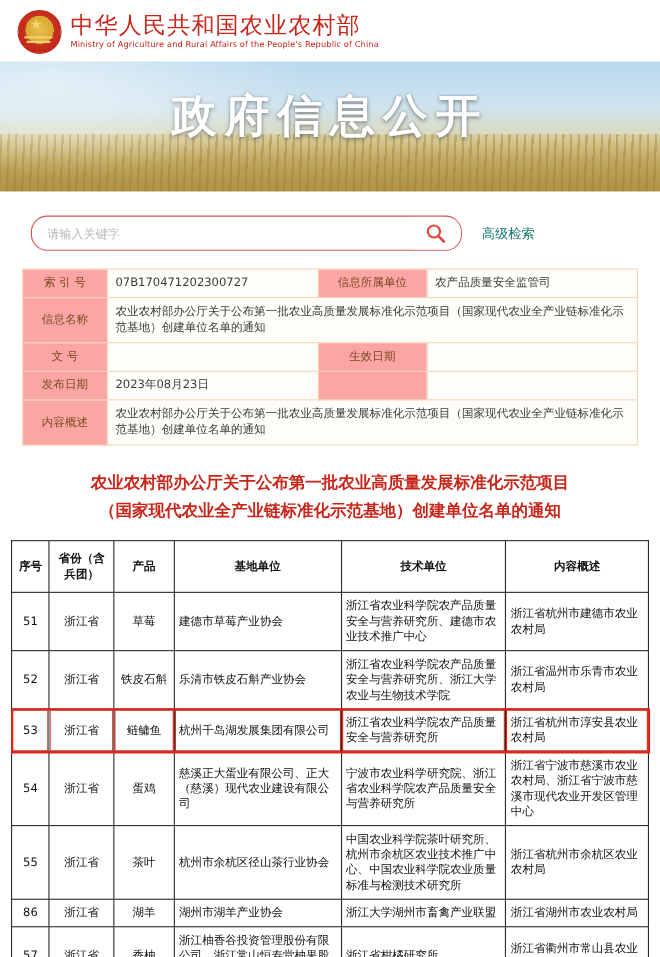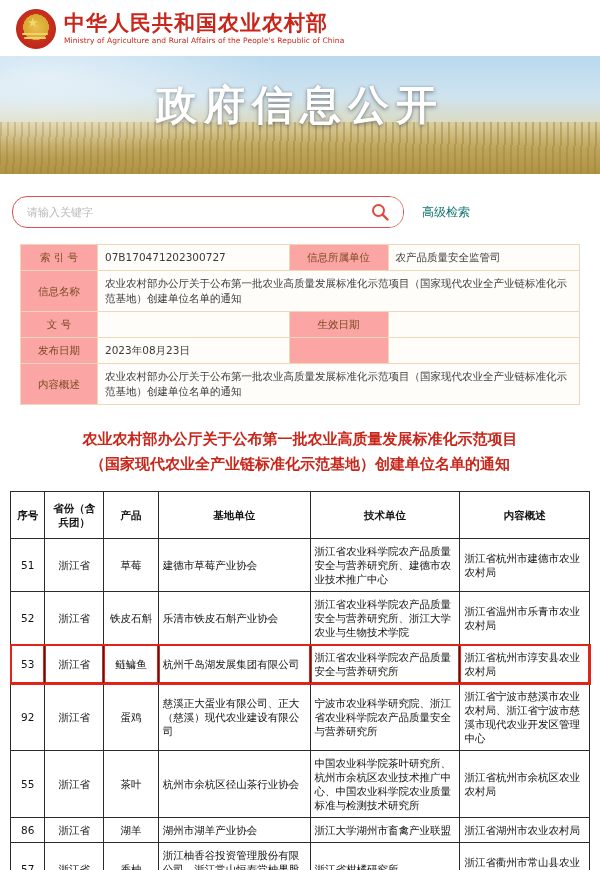--- a/index.html
+++ b/index.html
@@ -63,21 +63,21 @@
     border-radius: 1px;
   }
   .ministry-names {
     display: flex;
     flex-direction: column;
     justify-content: center;
   }
   .ministry-cn {
     color: #c8261a;
     font-size: 21px;
-    font-weight: bold;
+    font-weight: normal;
     letter-spacing: 1px;
     line-height: 24px;
     white-space: nowrap;
   }
   .ministry-en {
     color: #c8261a;
     font-size: 7.5px;
     line-height: 11px;
     white-space: nowrap;
     letter-spacing: 0.1px;
@@ -116,21 +116,21 @@
     color: #ffffff;
     font-size: 41px;
     font-weight: bold;
     letter-spacing: 7px;
     text-shadow: 0 2px 4px rgba(60,60,60,0.45), 0 0 2px rgba(0,0,0,0.35);
     font-family: "DejaVu Sans", "Liberation Sans", sans-serif;
   }
   .searchrow {
     display: flex;
     align-items: center;
-    padding: 22px 20px 16px 12px;
+    padding: 22px 20px 16px 28px;
   }
   .searchbox {
     flex: 1 1 auto;
     height: 30px;
     border: 1px solid #d9534f;
     border-radius: 15px;
     display: flex;
     align-items: center;
     background: #fff;
     overflow: hidden;
@@ -351,21 +351,21 @@
         </tr>
         <tr class="highlight">
           <td class="c">53</td>
           <td class="c">浙江省</td>
           <td class="c">鲢鳙鱼</td>
           <td class="l">杭州千岛湖发展集团有限公司</td>
           <td class="l">浙江省农业科学院农产品质量安全与营养研究所</td>
           <td class="l">浙江省杭州市淳安县农业农村局</td>
         </tr>
         <tr>
-          <td class="c">92</td>
+          <td class="c">54</td>
           <td class="c">浙江省</td>
           <td class="c">蛋鸡</td>
           <td class="l">慈溪正大蛋业有限公司、正大（慈溪）现代农业建设有限公司</td>
           <td class="l">宁波市农业科学研究院、浙江省农业科学院农产品质量安全与营养研究所</td>
           <td class="l">浙江省宁波市慈溪市农业农村局、浙江省宁波市慈溪市现代农业开发区管理中心</td>
         </tr>
         <tr>
           <td class="c">55</td>
           <td class="c">浙江省</td>
           <td class="c">茶叶</td>

